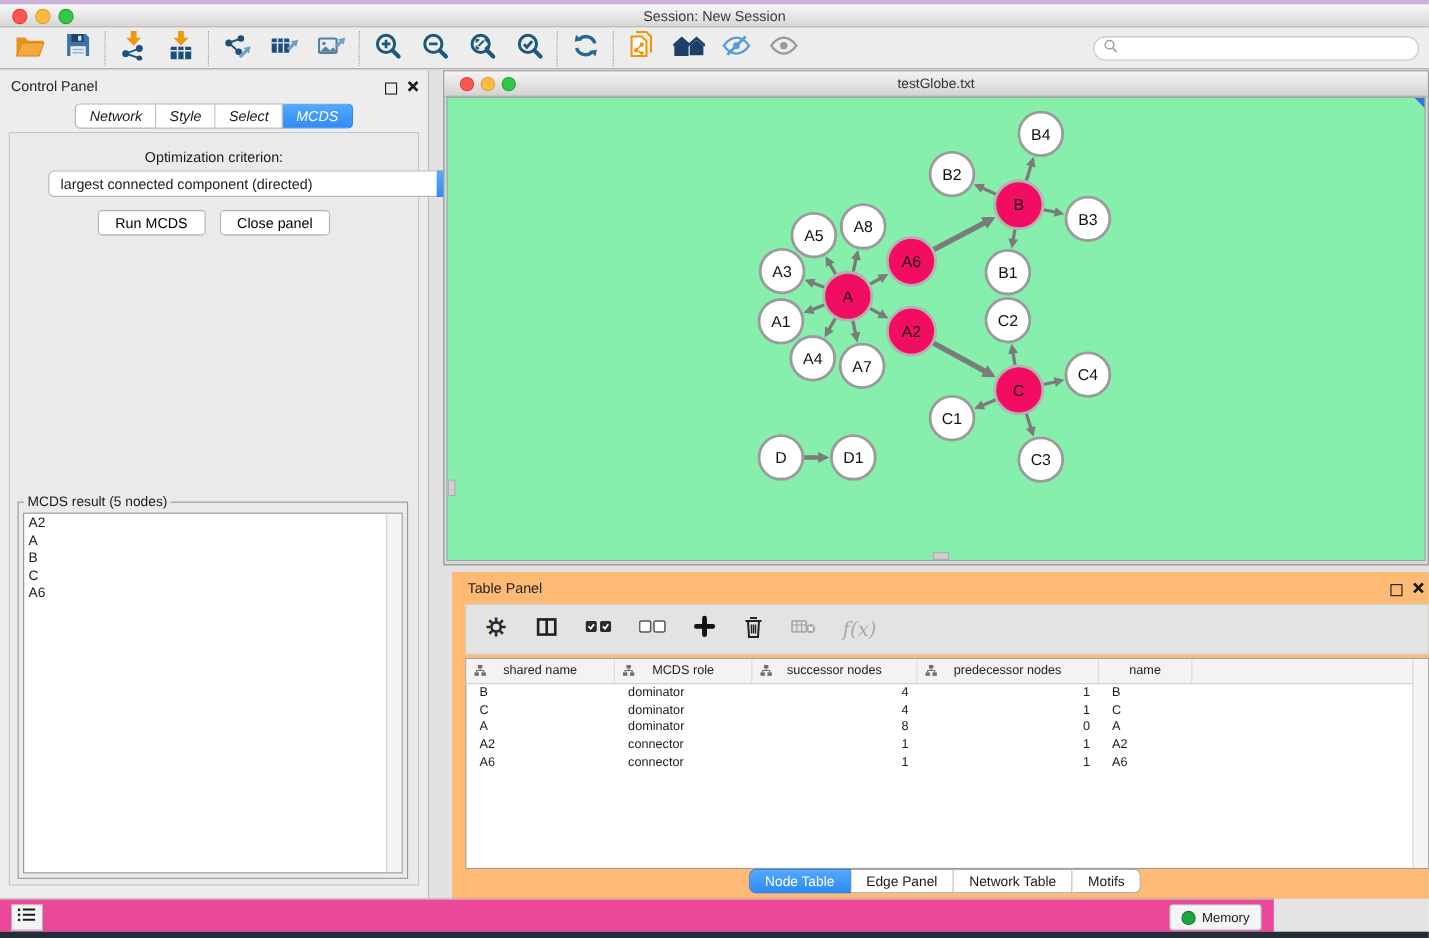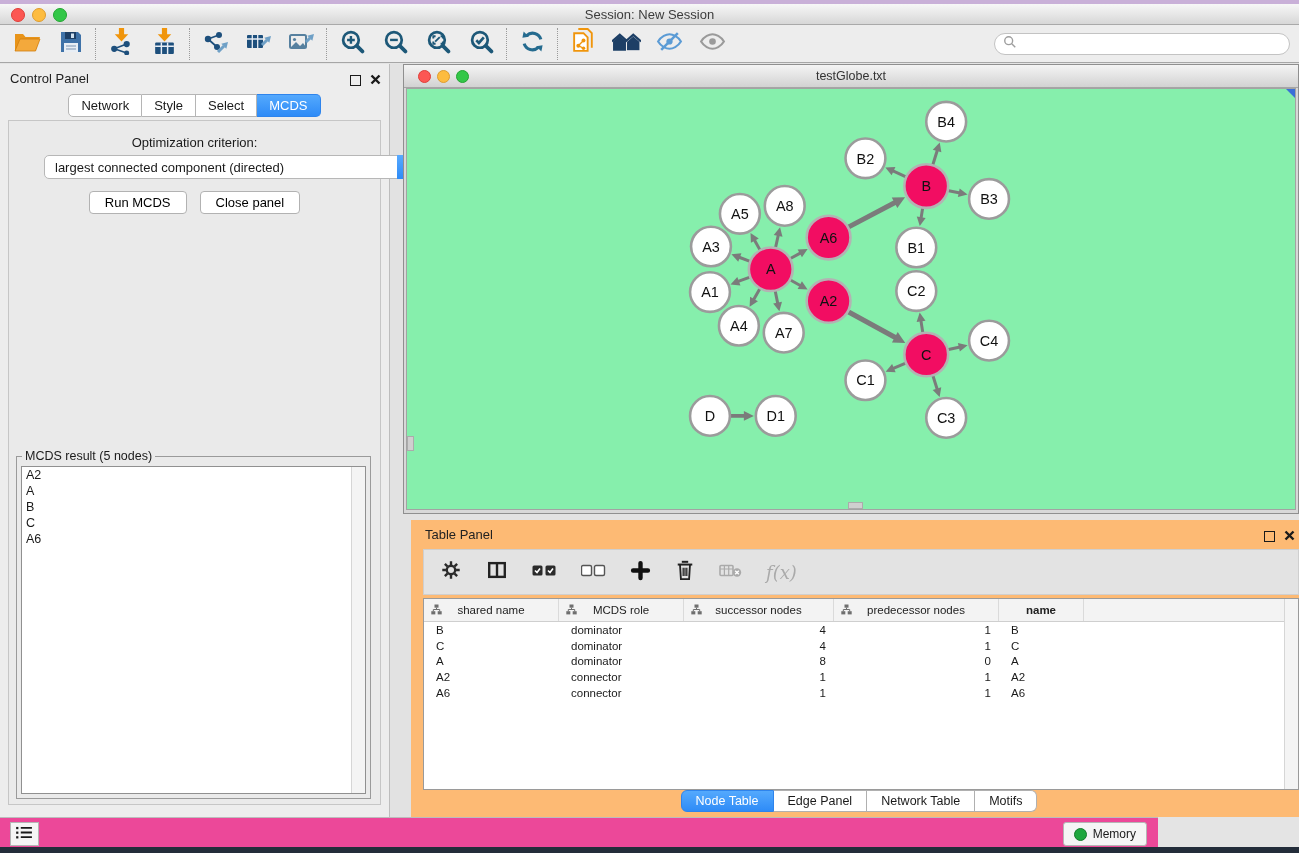--- a/index.html
+++ b/index.html
@@ -23,21 +23,21 @@
   .searchbox{position:absolute;right:9px;top:8px;width:296px;height:22px;background:#fff;
              border:1px solid #c3c3c3;border-radius:12px;display:flex;align-items:center;padding-left:8px;box-sizing:border-box;}
   .searchbox input{border:none;outline:none;flex:1;font-size:12px;background:transparent;margin-left:4px;font-family:"Liberation Sans",sans-serif;}
   
   .workspace{position:absolute;left:0;top:64px;width:1299px;height:753px;background:#e2e2e2;}
   
   .control-panel{position:absolute;left:0;top:0;width:390px;height:753px;background:#ededed;border-right:1px solid #bdbdbd;box-sizing:border-box;}
   .panel-head{position:relative;height:28px;}
   .panel-title{position:absolute;left:10px;top:7px;font-size:13px;color:#222;}
   .panel-icons{position:absolute;right:8px;top:7px;display:flex;gap:9px;align-items:center;}
-  .cp-tabs{position:absolute;left:0;top:30px;width:100%;display:flex;justify-content:center;}
+  .cp-tabs{position:absolute;left:0;top:30px;width:100%;display:flex;justify-content:center;font-style:italic;}
   .cp-tab{background:#fff;border:1px solid #b5b5b5;border-left:none;padding:3px 12px;font-size:13px;cursor:default;}
   .cp-tab.first{border-left:1px solid #b5b5b5;border-radius:5px 0 0 5px;}
   .cp-tab.last{border-radius:0 5px 5px 0;}
   .cp-tab.active{background:linear-gradient(#54a9fd,#2e8bf7);border-color:#2e84ec;color:#fff;}
   .cp-inset{position:absolute;left:8px;right:8px;top:56px;bottom:12px;border:1px solid #c6c6c6;background:#eaeaea;}
   .opt-label{position:absolute;left:0;right:0;top:14px;text-align:center;font-size:13px;}
   .dropdown{position:absolute;left:35px;top:34px;width:373px;height:24px;background:#fff;border:1px solid #b7b7b7;
             border-radius:5px;box-sizing:border-box;}
   .dropdown .dd-text{position:absolute;left:10px;top:4px;font-size:13px;}
   .dd-step{position:absolute;right:-1px;top:-1px;width:20px;height:24px;background:linear-gradient(#58aaff,#2e8bf7);
@@ -498,21 +498,21 @@
               <svg class="tree-ico" width="11" height="11" viewBox="0 0 11 11">
                 <g fill="#6f6f6f">
                   <rect x="3.5" y="0.5" width="4" height="3.2"></rect>
                   <rect x="0.3" y="7.2" width="4" height="3.2"></rect>
                   <rect x="6.7" y="7.2" width="4" height="3.2"></rect>
                 </g>
                 <path d="M5.5 3.7v1.8M2.3 7.2V5.5h6.4v1.7" stroke="#6f6f6f" fill="none" stroke-width="1"></path>
               </svg>
               <span>predecessor nodes</span>
             </div>
-            <div class="th" style="width: 85px; font-weight: bold;">
+            <div class="th" style="width: 85px;">
               <span>name</span>
             </div>
           </div>
         <div>
             <div class="tr">
               <div class="td" style="width: 135px;">B</div>
               <div class="td" style="width: 125px;">dominator</div>
               <div class="td r" style="width: 150px;">4</div>
               <div class="td r" style="width: 165px;">1</div>
               <div class="td" style="width: 85px;">B</div>

